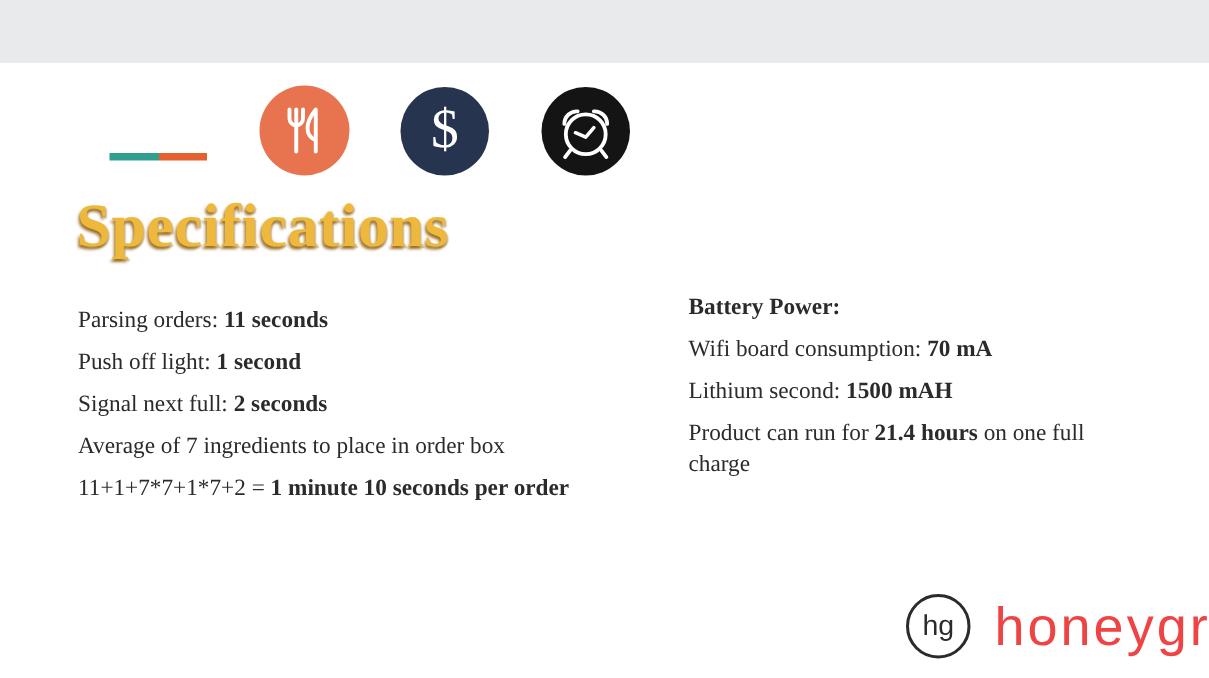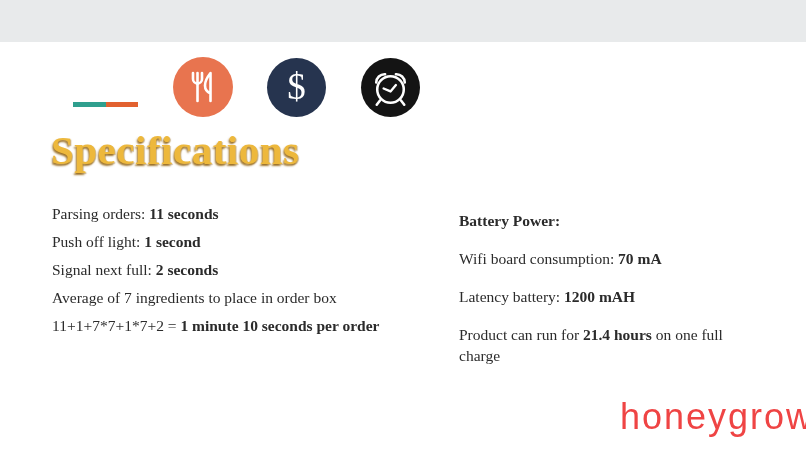--- a/index.html
+++ b/index.html
@@ -23,22 +23,22 @@
     position:absolute;left:51px;top:127px;margin:0;
     font-family:"Liberation Serif",serif;font-size:41px;line-height:46px;font-weight:700;
     color:#EDB83C;letter-spacing:0.5px;
     text-shadow:-1px 2px 2px rgba(146,99,18,0.85), 1px 1px 1px rgba(146,99,18,0.45);
     text-align:center;
   }
   .col{position:absolute;color:#2B2B2B;font-size:15.5px;}
   .latency{left:52px;top:200px;width:400px;}
   .battery{left:459px;top:194px;width:300px;}
   .line{line-height:28px;}
-  .bline{line-height:21px;margin-top:17px;}
-  .battery .heading{line-height:21px;margin-top:16px;}
+  .bline{line-height:21px;margin-top:7px;}
+  .battery .heading{line-height:21px;margin-top:0;}
   .heading{font-weight:700;}
   b{font-weight:700;}
   .logo{position:absolute;left:604px;top:396px;display:flex;align-items:center;}
   .logo-circle{
     width:43px;height:43px;box-sizing:border-box;border:2.5px solid #2B2B2B;border-radius:50%;
     display:flex;align-items:center;justify-content:center;
     font-family:"Liberation Sans",sans-serif;font-size:19px;color:#2B2B2B;
   }
   .wordmark{
     font-family:"Liberation Sans",sans-serif;font-size:36px;color:#ef4444;
@@ -96,23 +96,26 @@
         <div class="line"><span>Signal next full: </span><b>2 seconds</b></div>
         <div class="line"><span>Average of 7 ingredients to place in order box</span></div>
         <div class="line"><span>11+1+7*7+1*7+2 = </span><b>1 minute 10 seconds per order</b></div>
       </div>
   </section>
 
   <section class="col battery">
     <div class="bline heading">Battery Power:</div>
     <div>
         <div class="bline"><span>Wifi board consumption: </span><b>70 mA</b></div>
-        <div class="bline"><span>Latency battery: </span><b>1200 mAH</b></div>
+        <div class="bline"><span>Lithium second: </span><b>1500 mAH</b></div>
         <div class="bline"><span>Product can run for </span><b>21.4 hours</b><span> on one full charge</span></div>
       </div>
   </section>
 
   <div class="logo">
+    <span class="logo-circle">
+      <span>hg</span>
+    </span>
     <span class="wordmark">honeygrow</span>
     <span class="tm">®</span>
   </div>
 
 </div>
 
 </body></html>

